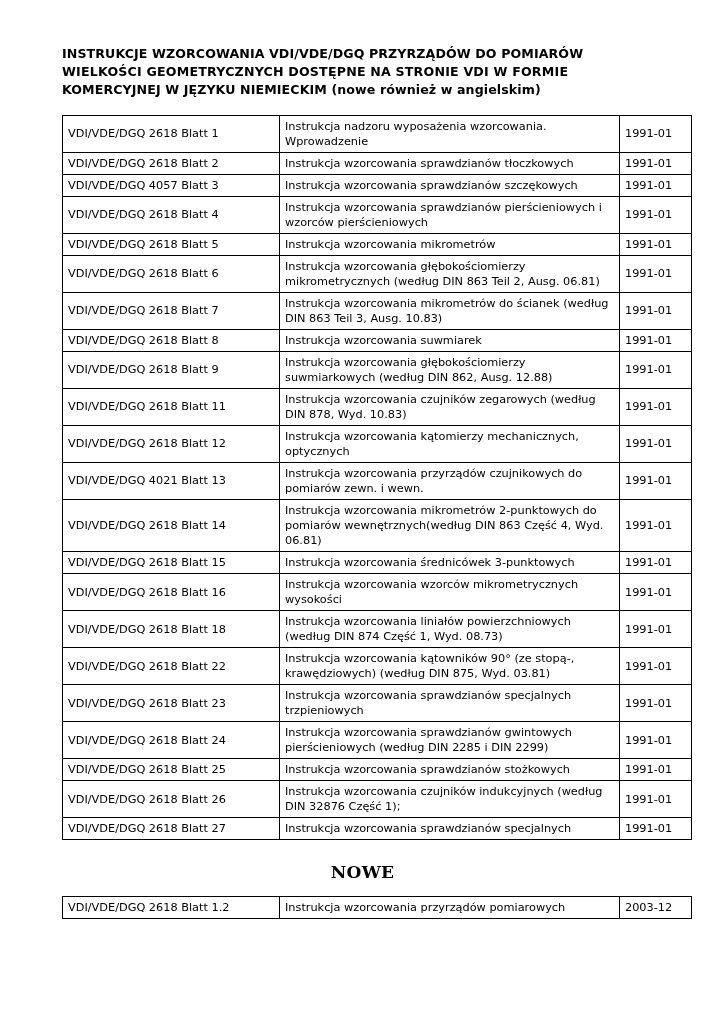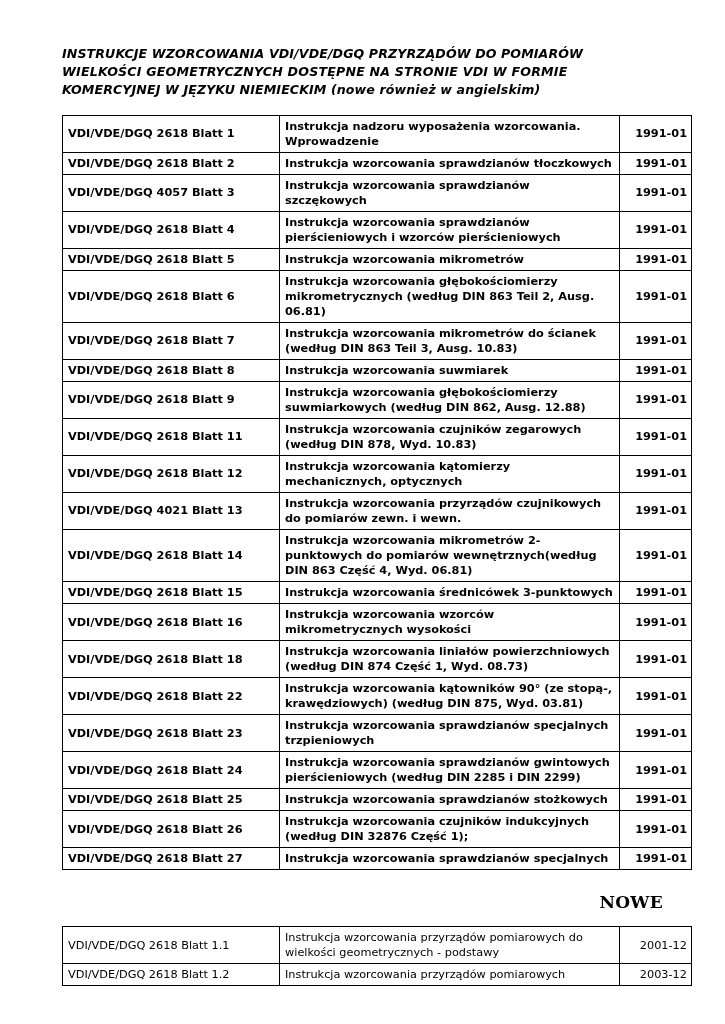--- a/index.html
+++ b/index.html
@@ -21,52 +21,50 @@
     box-sizing: border-box;
     padding: 45px 62px 0 62px;
   }
   .doc-title {
     font-size: 12.6px;
     font-weight: bold;
     line-height: 1.42;
     text-align: justify;
     letter-spacing: 0.1px;
     margin: 0 0 16px 0;
-    font-style: italic;
   }
   .doc-title .spaced {
     letter-spacing: 0.2px;
   }
   table.main {
     border-collapse: collapse;
     width: 601px;
     table-layout: fixed;
-    font-weight: bold;
   }
   table.main td {
     border: 1px solid #000000;
     font-size: 11.3px;
     line-height: 1.33;
     padding: 3px 4px 3px 5px;
     vertical-align: middle;
   }
   td.col-code {
     width: 207px;
     white-space: nowrap;
   }
   td.col-desc {
     width: 330px;
   }
   td.col-date {
     width: 62px;
-    text-align: right;
+    text-align: left;
     white-space: nowrap;
   }
   .nowe-heading {
-    text-align: right;
+    text-align: center;
     font-family: "DejaVu Serif", serif;
     font-size: 17px;
     font-weight: bold;
     margin: 22px 0 14px 0;
     letter-spacing: 0.3px;
   }
   table.secondary {
     border-collapse: collapse;
     width: 601px;
     table-layout: fixed;
@@ -203,25 +201,20 @@
           <td class="col-date">1991-01</td>
         </tr>
       </tbody>
   </table>
 
   <div class="nowe-heading">NOWE</div>
 
   <table class="secondary">
     <tbody id="secondary-table-body">
         <tr>
-          <td class="col-code">VDI/VDE/DGQ 2618 Blatt 1.1</td>
-          <td class="col-desc">Instrukcja wzorcowania przyrządów pomiarowych do wielkości geometrycznych - podstawy</td>
-          <td class="col-date">2001-12</td>
-        </tr>
-        <tr>
           <td class="col-code">VDI/VDE/DGQ 2618 Blatt 1.2</td>
           <td class="col-desc">Instrukcja wzorcowania przyrządów pomiarowych</td>
           <td class="col-date">2003-12</td>
         </tr>
       </tbody>
   </table>
 
 </div>
 
 </body></html>

